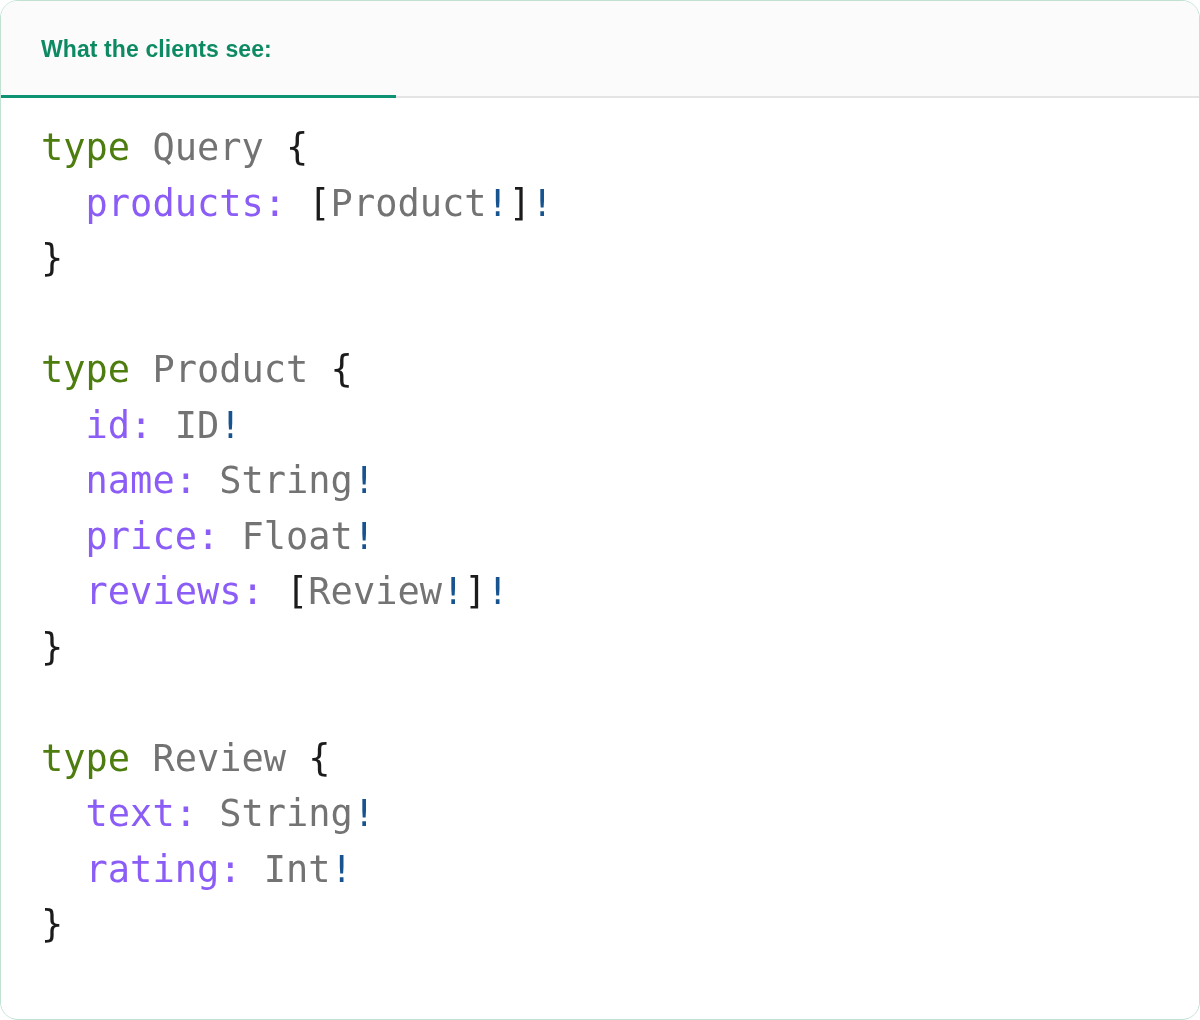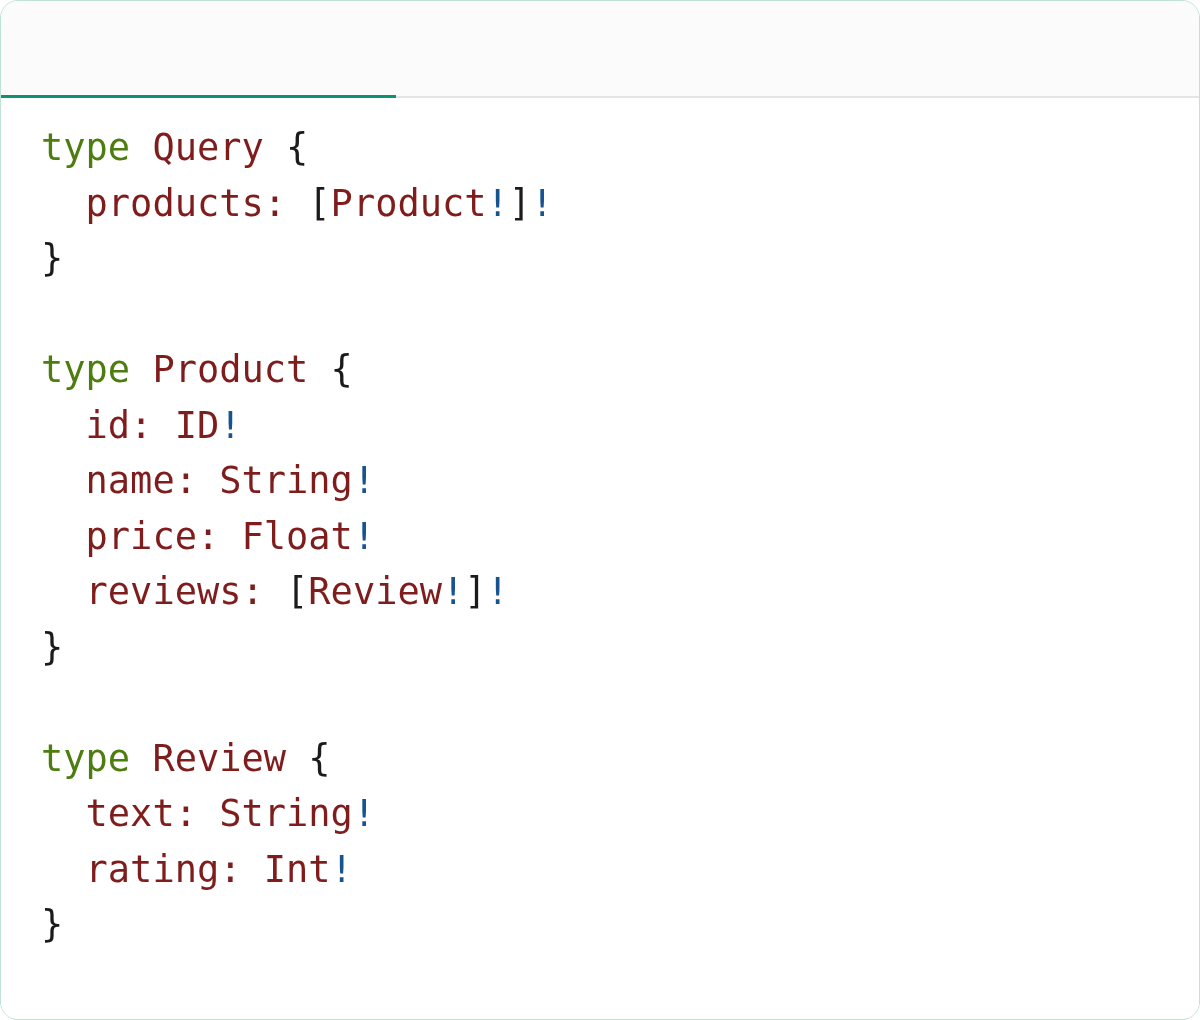--- a/index.html
+++ b/index.html
@@ -99,26 +99,29 @@
     white-space: pre;
     min-height: 55.5px;
   }
   .tok-kw    { color: #17548f; }
   .tok-type  { color: #0e8a63; }
   .tok-field { color: #1b1b1b; }
   .tok-punct { color: #1b1b1b; }
   .tok-bang  { color: #17548f; }
   .blank-line { min-height: 55.5px; }
 </style>
-<style>.tok-kw{color:#4d7c0f;}.tok-type{color:#7f1d1d;}.tok-field{color:#7f1d1d;}.tok-punct{color:#1b1b1b;}.tok-bang{color:#17548f;}.tab-label{color:#0e8a63;}.tab-underline{background:#0e9274;}.tabbar::after{background:#e4e4e4;}.tabbar,.tab{background:#fbfbfb;}.panel{border-color:#bfe2d2;background:#ffffff;}</style></head>
+<style>.tok-kw{color:#4d7c0f;}.tok-type{color:#737373;}.tok-field{color:#8b5cf6;}.tok-punct{color:#1b1b1b;}.tok-bang{color:#17548f;}.tab-label{color:#0e8a63;}.tab-underline{background:#0e9274;}.tabbar::after{background:#e4e4e4;}.tabbar,.tab{background:#fbfbfb;}.panel{border-color:#bfe2d2;background:#ffffff;}</style></head>
 <body>
 
 <div class="panel">
 
   <div class="tabbar">
+    <div class="tab">
+      <span class="tab-label">What the clients see:</span>
+    </div>
     <div class="tab-underline"></div>
   </div>
 
   <div class="code-area">
     <pre class="code-block" id="code-block"><div class="code-line"><span class="tok-kw">type</span><span class="tok-punct"> </span><span class="tok-type">Query</span><span class="tok-punct"> </span><span class="tok-punct">{</span></div><div class="code-line"><span class="tok-punct">  </span><span class="tok-field">products:</span><span class="tok-punct"> </span><span class="tok-punct">[</span><span class="tok-type">Product</span><span class="tok-bang">!</span><span class="tok-punct">]</span><span class="tok-bang">!</span></div><div class="code-line"><span class="tok-punct">}</span></div><div class="code-line blank-line">​</div><div class="code-line"><span class="tok-kw">type</span><span class="tok-punct"> </span><span class="tok-type">Product</span><span class="tok-punct"> </span><span class="tok-punct">{</span></div><div class="code-line"><span class="tok-punct">  </span><span class="tok-field">id:</span><span class="tok-punct"> </span><span class="tok-type">ID</span><span class="tok-bang">!</span></div><div class="code-line"><span class="tok-punct">  </span><span class="tok-field">name:</span><span class="tok-punct"> </span><span class="tok-type">String</span><span class="tok-bang">!</span></div><div class="code-line"><span class="tok-punct">  </span><span class="tok-field">price:</span><span class="tok-punct"> </span><span class="tok-type">Float</span><span class="tok-bang">!</span></div><div class="code-line"><span class="tok-punct">  </span><span class="tok-field">reviews:</span><span class="tok-punct"> </span><span class="tok-punct">[</span><span class="tok-type">Review</span><span class="tok-bang">!</span><span class="tok-punct">]</span><span class="tok-bang">!</span></div><div class="code-line"><span class="tok-punct">}</span></div><div class="code-line blank-line">​</div><div class="code-line"><span class="tok-kw">type</span><span class="tok-punct"> </span><span class="tok-type">Review</span><span class="tok-punct"> </span><span class="tok-punct">{</span></div><div class="code-line"><span class="tok-punct">  </span><span class="tok-field">text:</span><span class="tok-punct"> </span><span class="tok-type">String</span><span class="tok-bang">!</span></div><div class="code-line"><span class="tok-punct">  </span><span class="tok-field">rating:</span><span class="tok-punct"> </span><span class="tok-type">Int</span><span class="tok-bang">!</span></div><div class="code-line"><span class="tok-punct">}</span></div></pre>
   </div>
 
 </div>
 
 </body></html>

